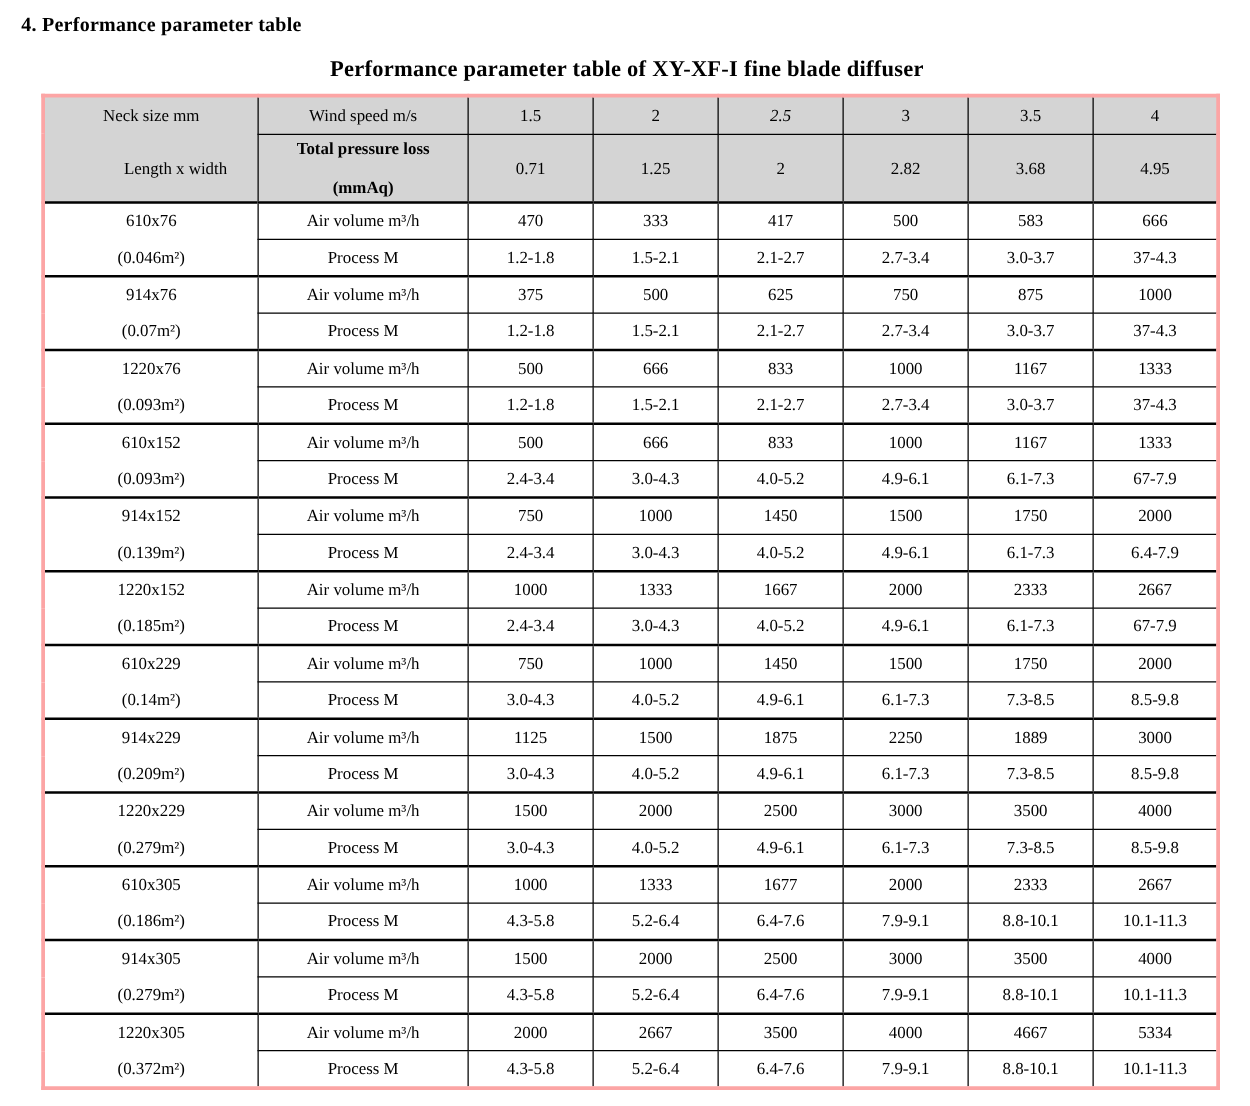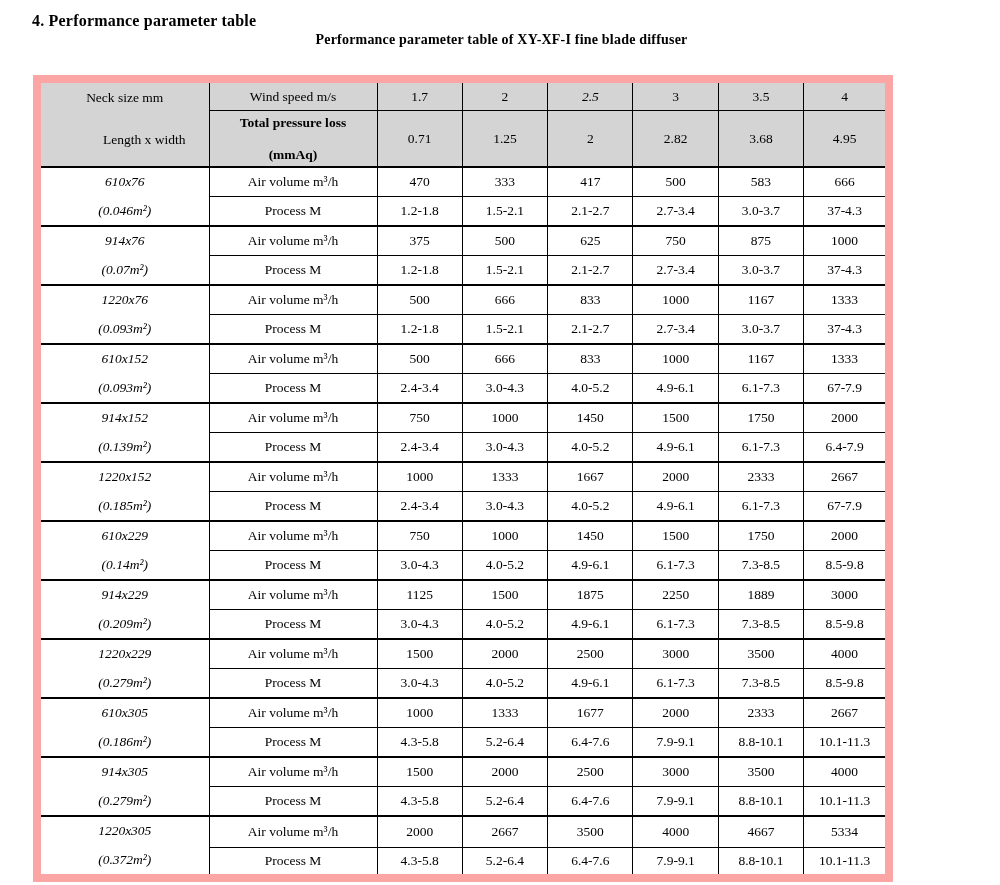--- a/index.html
+++ b/index.html
@@ -6,36 +6,36 @@
   html, body { margin: 0; padding: 0; }
   body {
     width: 1000px; height: 885px;
     background: #ffffff;
     color: #000000;
     font-family: "Liberation Serif", "DejaVu Serif", serif;
     position: relative;
     overflow: hidden;
   }
   .section-heading {
-    position: absolute; left: 32px; top: 12px;
+    position: absolute; left: 17px; top: 12px;
     font-size: 16px; font-weight: bold;
     letter-spacing: 0.2px;
   }
   .table-title {
-    position: absolute; left: 33px; top: 32px; width: 937px;
+    position: absolute; left: 33px; top: 45px; width: 937px;
     text-align: center;
-    font-size: 14px; font-weight: bold;
+    font-size: 18px; font-weight: bold;
     letter-spacing: 0.2px;
   }
   table.perf {
     position: absolute; left: 33px; top: 75px;
-    width: 860px;
+    width: 943px;
     border-collapse: collapse;
     table-layout: fixed;
-    border: 8px solid #fca5a5;
+    border: 3px solid #fca5a5;
   }
   table.perf td {
     border: 1px solid #000;
     text-align: center;
     vertical-align: middle;
     padding: 0;
     font-size: 13.5px;
     line-height: 1.15;
   }
   thead td { background: #d4d4d4; font-size: 14px; }
@@ -43,21 +43,21 @@
   tr.hdr2 td { height: 53px; }
   tr.hdr2 td { border-bottom: 2px solid #000; }
   tbody td { height: 28.5px; }
   tbody tr.group-start td { border-top: 2px solid #000; }
   .italic { font-style: italic; }
   td.merge-head { padding: 0; }
   td.merge-head .l1 { height: 30px; display: flex; align-items: center; justify-content: center; }
   td.merge-head .l2 { height: 53px; display: flex; align-items: center; justify-content: center; margin-left: 39px; }
   td.two-line .ln { display: block; font-weight: bold; }
   td.two-line .ln + .ln { margin-top: 16px; }
-  td.size-cell { padding: 0; font-style: italic; }
+  td.size-cell { padding: 0; }
   td.size-cell .half { height: 28.5px; display: flex; align-items: center; justify-content: center; }
 </style>
 </head>
 <body>
 
 <div class="section-heading">4. Performance parameter table</div>
 <div class="table-title">Performance parameter table of XY-XF-I fine blade diffuser</div>
 
 <table class="perf">
   <colgroup>
@@ -70,21 +70,21 @@
       <col>
       <col>
   </colgroup>
   <thead>
     <tr class="hdr1">
       <td class="merge-head" rowspan="2">
         <div class="l1">Neck size mm</div>
         <div class="l2">Length x width</div>
       </td>
       <td>Wind speed m/s</td>
-      <td>1.7</td>
+      <td>1.5</td>
       <td>2</td>
       <td class="italic">2.5</td>
       <td>3</td>
       <td>3.5</td>
       <td>4</td>
     </tr>
     <tr class="hdr2">
       <td class="two-line">
         <span class="ln">Total pressure loss</span>
         <span class="ln">(mmAq)</span>

